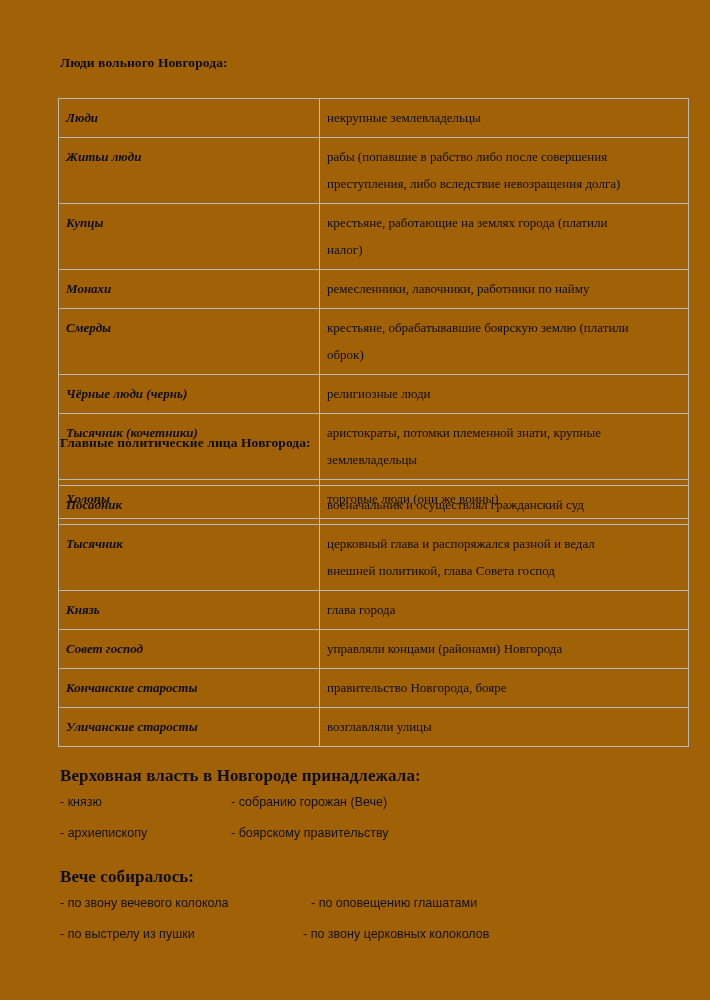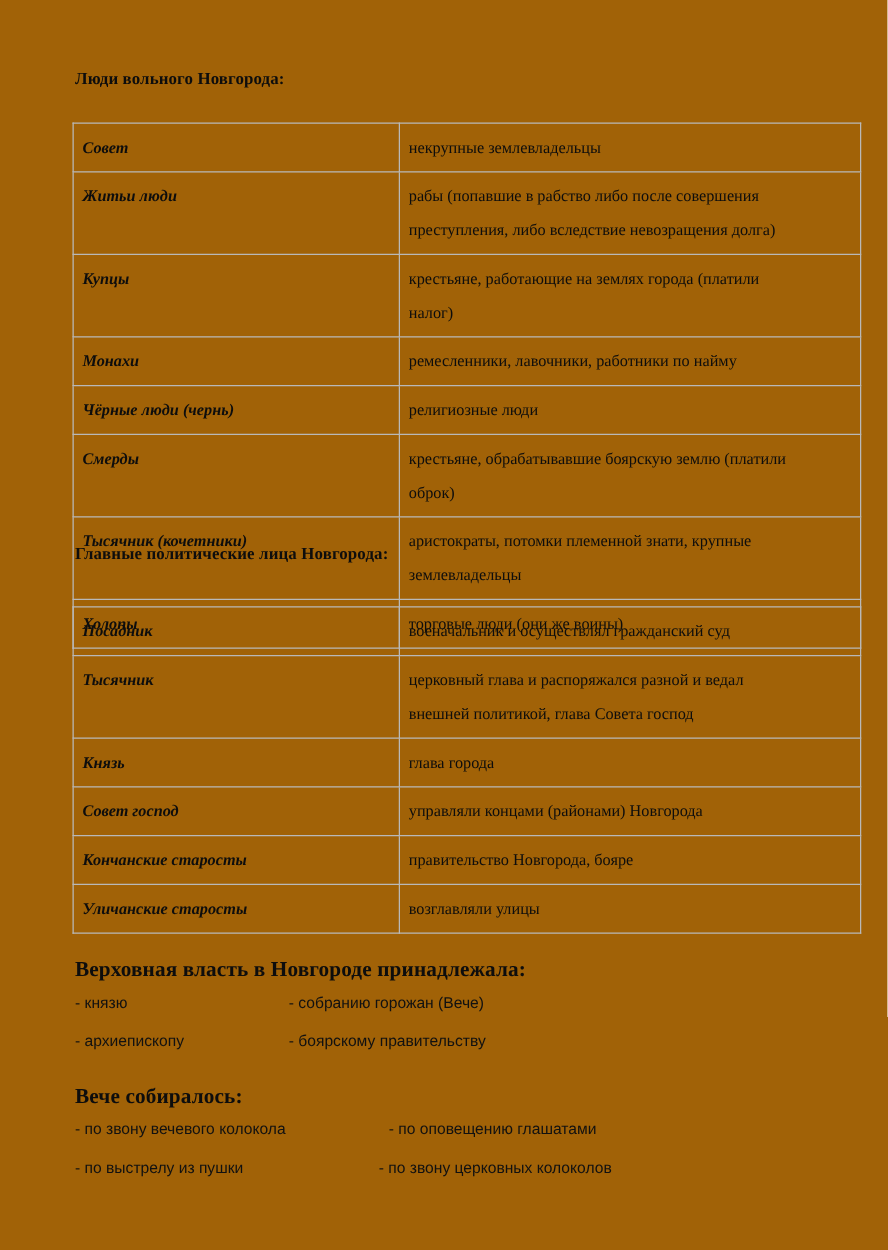--- a/index.html
+++ b/index.html
@@ -94,21 +94,21 @@
 </head>
 <body>
 
 <div class="page">
 
   <div class="heading" style="top:54px;">Люди вольного Новгорода:</div>
 
   <table class="doc-table" id="people-table" style="top:98px;">
     <tbody>
         <tr>
-          <td class="term">Совет</td>
+          <td class="term">Люди</td>
           <td class="def">
             <span class="ln">некрупные землевладельцы</span>
           </td>
         </tr>
         <tr>
           <td class="term">Житьи люди</td>
           <td class="def">
             <span class="ln">рабы (попавшие в рабство либо после совершения</span>
             <span class="ln">преступления, либо вследствие невозращения долга)</span>
           </td>
@@ -120,33 +120,33 @@
             <span class="ln">налог)</span>
           </td>
         </tr>
         <tr>
           <td class="term">Монахи</td>
           <td class="def">
             <span class="ln">ремесленники, лавочники, работники по найму</span>
           </td>
         </tr>
         <tr>
-          <td class="term">Чёрные люди (чернь)</td>
-          <td class="def">
-            <span class="ln">религиозные люди</span>
-          </td>
-        </tr>
-        <tr>
           <td class="term">Смерды</td>
           <td class="def">
             <span class="ln">крестьяне, обрабатывавшие боярскую землю (платили</span>
             <span class="ln">оброк)</span>
           </td>
         </tr>
         <tr>
+          <td class="term">Чёрные люди (чернь)</td>
+          <td class="def">
+            <span class="ln">религиозные люди</span>
+          </td>
+        </tr>
+        <tr>
           <td class="term">Тысячник (кочетники)</td>
           <td class="def">
             <span class="ln">аристократы, потомки племенной знати, крупные</span>
             <span class="ln">землевладельцы</span>
           </td>
         </tr>
         <tr>
           <td class="term">Холопы</td>
           <td class="def">
             <span class="ln">торговые люди (они же воины)</span>

